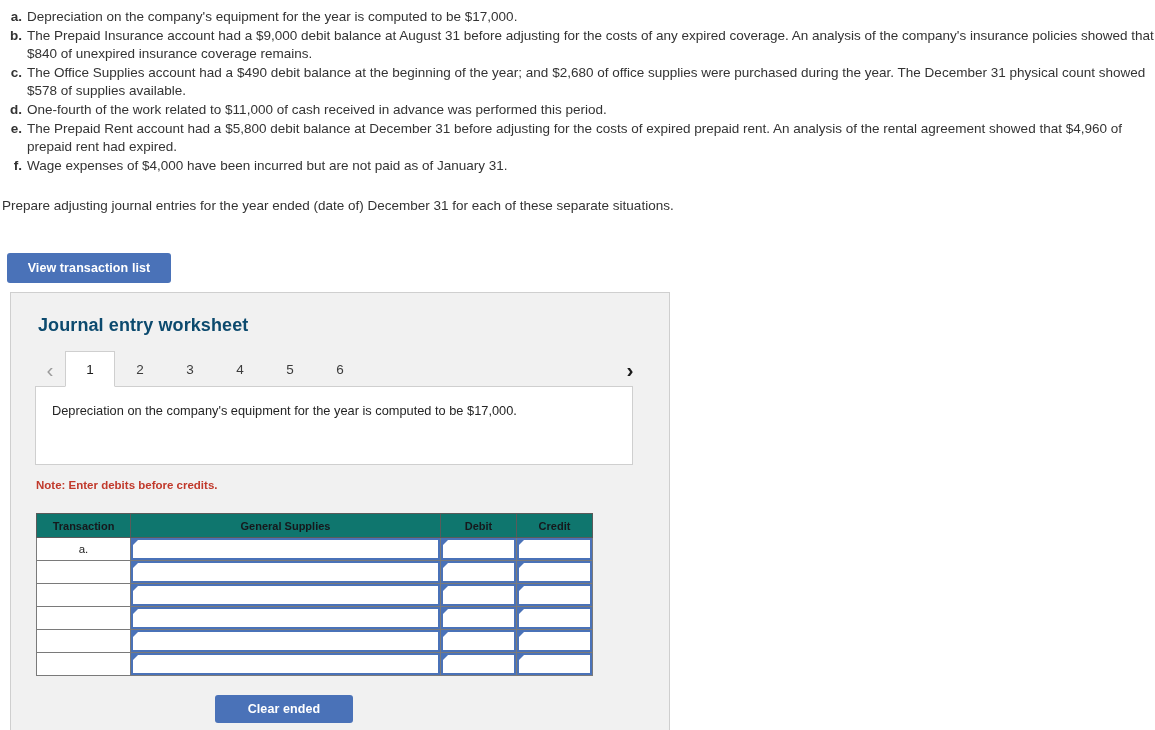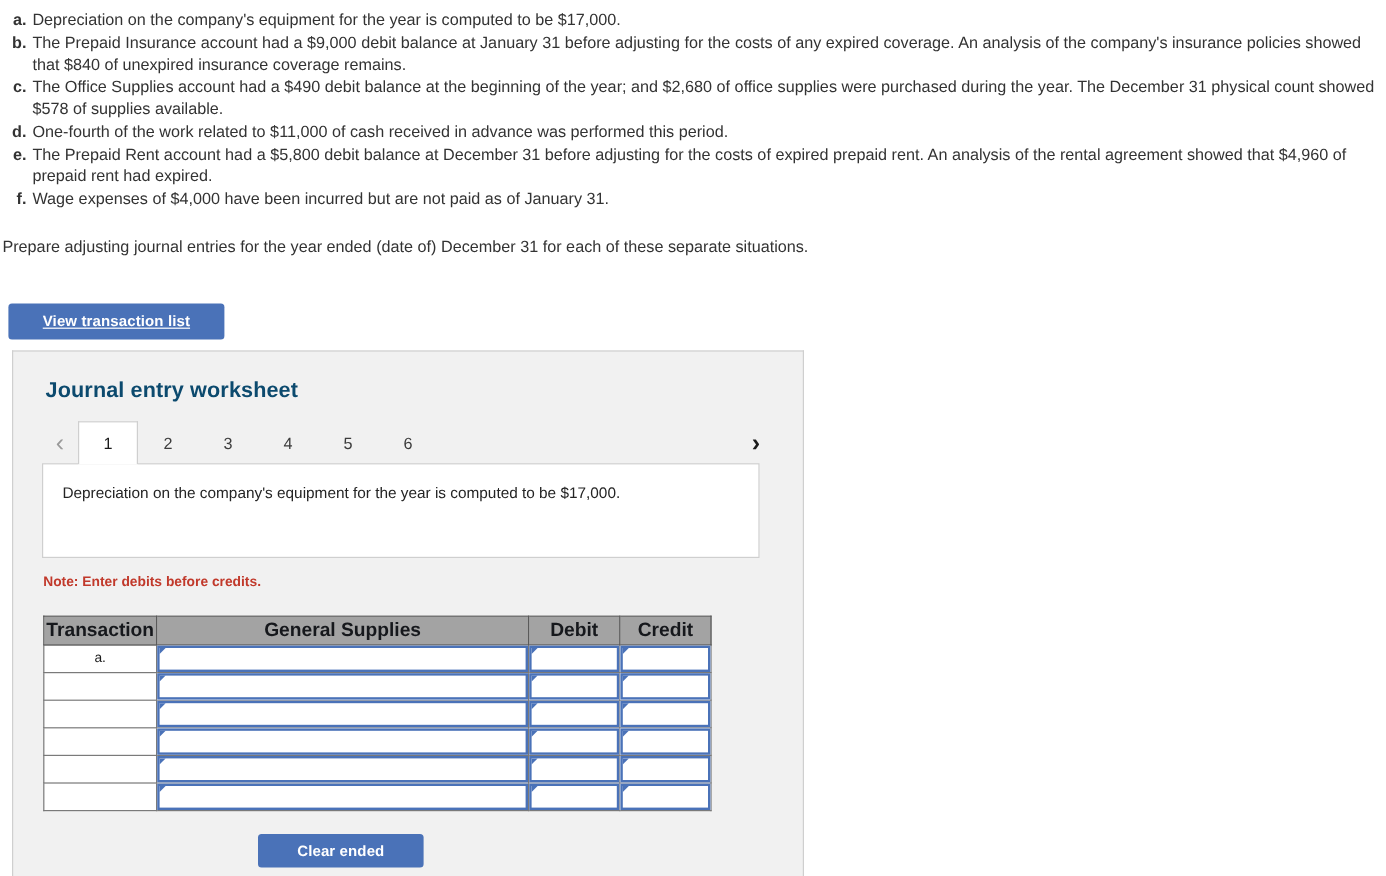--- a/index.html
+++ b/index.html
@@ -61,23 +61,22 @@
     font-size: 12.5px;
     font-weight: bold;
     letter-spacing: 0.1px;
     cursor: pointer;
     padding: 0 12px;
   }
   .btn-view-transaction {
     position: absolute;
     left: 7px;
     top: 253px;
-    width: 180px;
+    width: 164px;
     height: 30px;
-    text-decoration: underline;
   }
 
   
   .panel {
     position: absolute;
     left: 10px;
     top: 292px;
     width: 660px;
     height: 438px;
     background: #f1f1f1;
@@ -172,24 +171,24 @@
   
   .jtable {
     position: absolute;
     left: 25px;
     top: 220px;
     border-collapse: collapse;
     table-layout: fixed;
     font-size: 12px;
   }
   .jtable th {
-    background: #a3a3a3;
+    background: #0f766e;
     border: 1px solid #5a5a5a;
     color: #16181c;
-    font-size: 16px;
+    font-size: 11px;
     font-weight: bold;
     height: 23px;
     padding: 0;
     text-align: center;
   }
   .jtable td {
     border: 1px solid #7a7a7a;
     background: #ffffff;
     height: 22px;
     padding: 0;
@@ -256,21 +255,21 @@
 </head>
 <body>
 
 <div class="problem">
   <div class="problem-item">
     <span class="problem-letter">a.</span>
     <span class="problem-text">Depreciation on the company's equipment for the year is computed to be $17,000.</span>
   </div>
   <div class="problem-item">
     <span class="problem-letter">b.</span>
-    <span class="problem-text">The Prepaid Insurance account had a $9,000 debit balance at January 31 before adjusting for the costs of any expired coverage. An analysis of the company's insurance policies showed that $840 of unexpired insurance coverage remains.</span>
+    <span class="problem-text">The Prepaid Insurance account had a $9,000 debit balance at August 31 before adjusting for the costs of any expired coverage. An analysis of the company's insurance policies showed that $840 of unexpired insurance coverage remains.</span>
   </div>
   <div class="problem-item">
     <span class="problem-letter">c.</span>
     <span class="problem-text">The Office Supplies account had a $490 debit balance at the beginning of the year; and $2,680 of office supplies were purchased during the year. The December 31 physical count showed $578 of supplies available.</span>
   </div>
   <div class="problem-item">
     <span class="problem-letter">d.</span>
     <span class="problem-text">One-fourth of the work related to $11,000 of cash received in advance was performed this period.</span>
   </div>
   <div class="problem-item">

